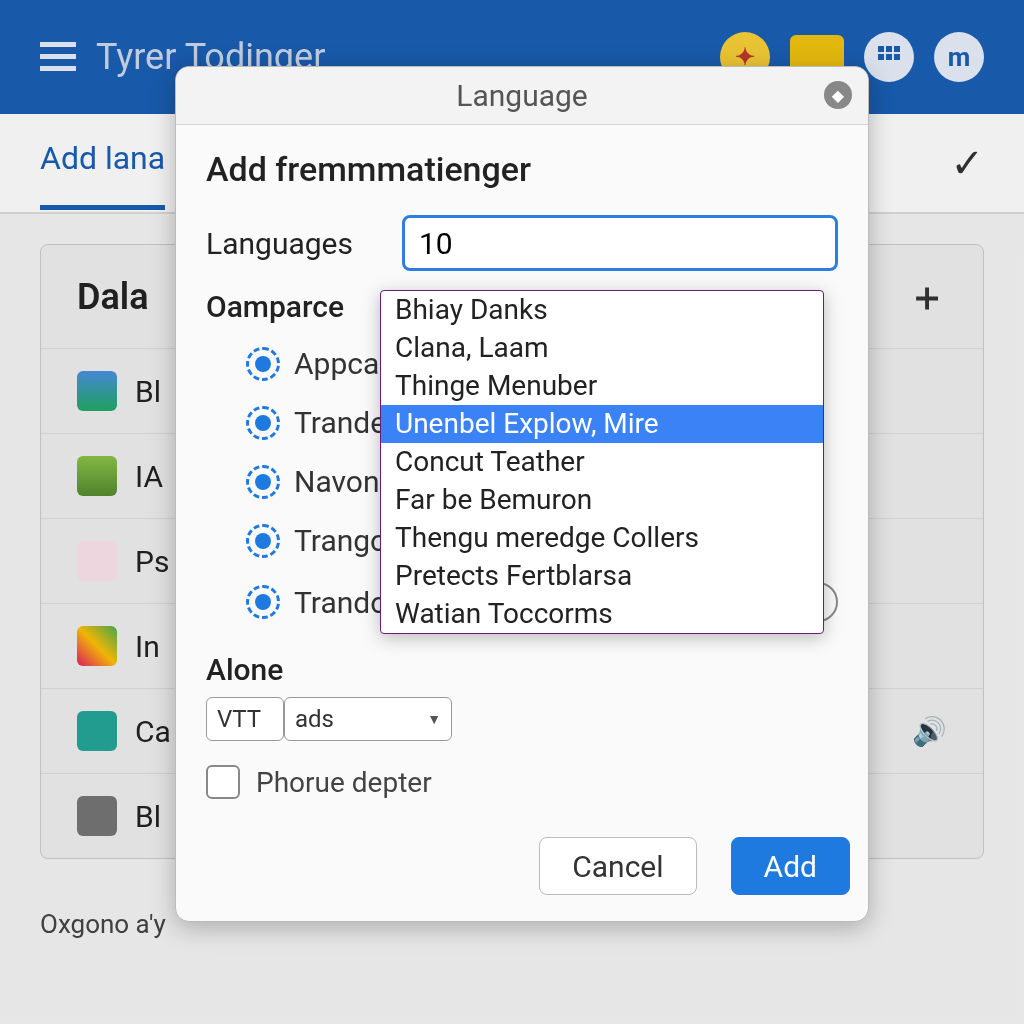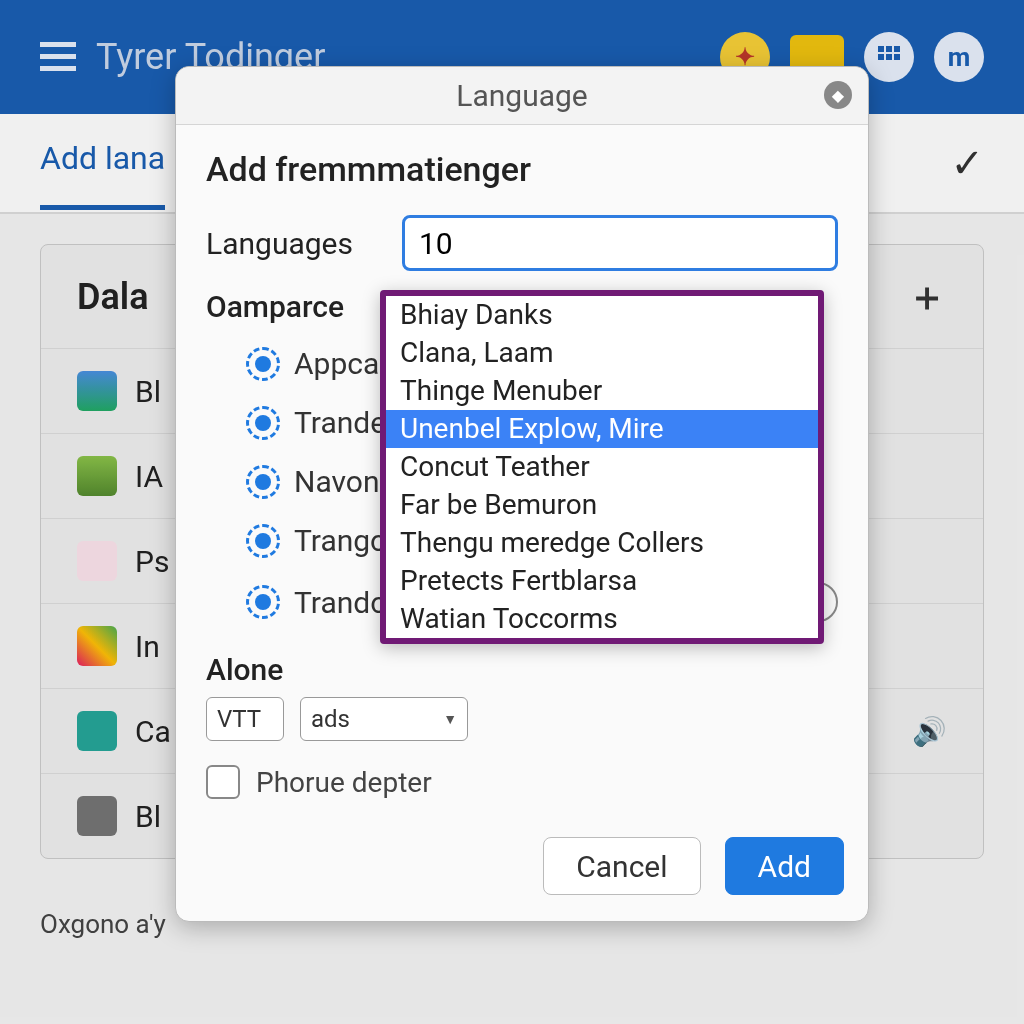--- a/index.html
+++ b/index.html
@@ -121,21 +121,21 @@
   font-size: 30px;
   background: #fff;
 }
 
 
 .dropdown {
   position: absolute;
   left: 380px; top: 290px;
   width: 444px;
   background: #fff;
-  border: 6px solid #701a75;
+  border: 1px solid #701a75;
   border-radius: 4px;
   box-shadow: 0 4px 18px rgba(0,0,0,0.25);
   z-index: 50;
   overflow: hidden;
 }
 .dropdown .opt {
   padding: 2px 14px;
   font-size: 28px;
   color: #222;
   line-height: 34px;
@@ -153,39 +153,39 @@
 }
 .radio .dot { width: 16px; height: 16px; border-radius: 50%; background: #1f7ae0; }
 .radio-label { font-size: 30px; color: #333; }
 .edit-btn {
   margin-left: auto;
   width: 40px; height: 40px; border-radius: 50%;
   border: 2px solid #888; display: flex; align-items: center; justify-content: center;
   font-size: 20px; color: #444;
 }
 
-.alone-row { display: flex; align-items: center; gap: 16px; margin-top: 4px; }
+.alone-row { display: flex; align-items: center; gap: 0; margin-top: 4px; }
 .small-field {
   height: 44px; border: 1px solid #999; border-radius: 6px;
   background: #fff; padding: 0 10px; font-size: 24px; color: #333;
   display: flex; align-items: center;
 }
 .small-field.sel { width: 78px; }
 .small-field.dd { width: 168px; justify-content: space-between; }
 .small-field .caret { font-size: 14px; color: #555; }
 
 .check-row { display: flex; align-items: center; gap: 16px; margin-top: 24px; }
 .checkbox {
   width: 34px; height: 34px; border: 2px solid #888; border-radius: 6px; background: #fff;
 }
 .check-label { font-size: 28px; color: #444; }
 
 .modal-footer {
-  display: flex; justify-content: flex-end; gap: 24px;
-  padding: 18px 24px 26px;
+  display: flex; justify-content: flex-end; gap: 34px;
+  padding: 18px 18px 26px;
 }
 .btn {
   height: 58px; padding: 0 32px; border-radius: 8px;
   font-size: 30px; display: flex; align-items: center; justify-content: center;
   border: 1px solid #bbb; background: #fff; color: #333;
 }
 .btn.primary { background: #1f7ae0; color: #fff; border-color: #1f7ae0; }
 
 svg { display: block; }
 </style>

